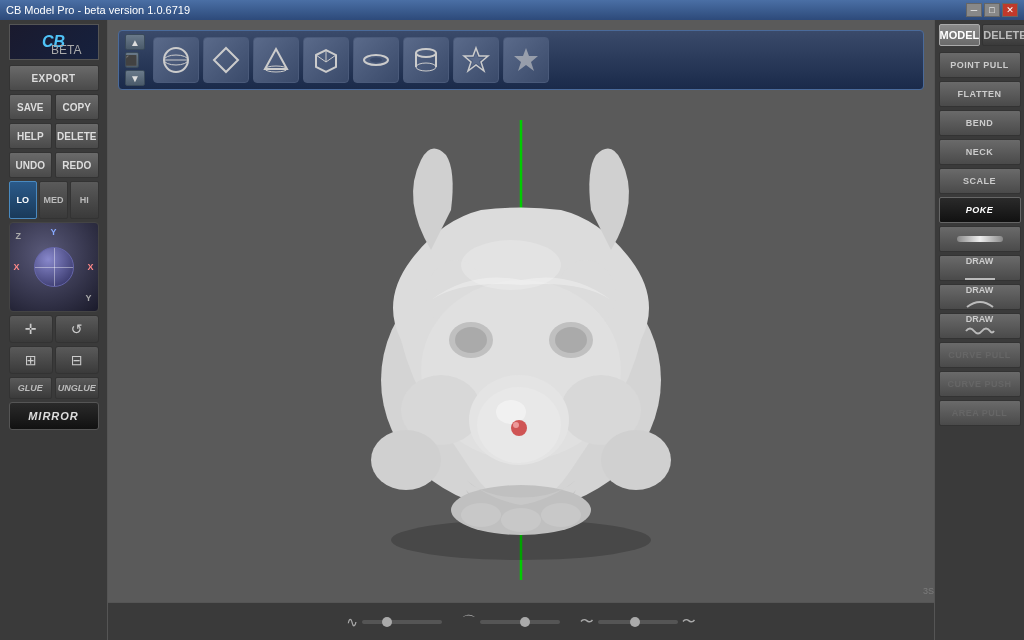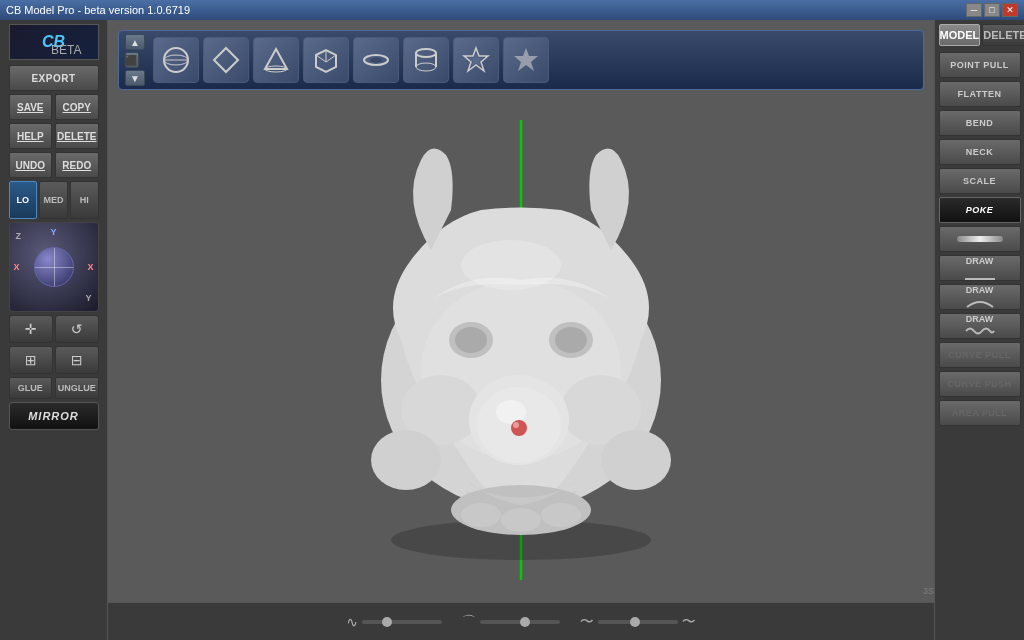--- a/index.html
+++ b/index.html
@@ -118,21 +118,20 @@
       border: 1px solid #333;
       border-radius: 2px;
       color: #ddd;
       font-size: 10px;
       font-weight: bold;
       cursor: pointer;
       display: flex;
       align-items: center;
       justify-content: center;
       text-transform: uppercase;
-      text-decoration: underline;
     }
 
     
     #res-buttons {
       display: flex;
       gap: 2px;
       width: 90px;
     }
     .res-btn {
       flex: 1;
@@ -235,20 +234,21 @@
       border: 1px solid #333;
       border-radius: 2px;
       color: #bbb;
       font-size: 9px;
       font-weight: bold;
       cursor: pointer;
       display: flex;
       align-items: center;
       justify-content: center;
       text-transform: uppercase;
+      font-style: italic;
     }
 
     
     #mirror-btn {
       width: 90px;
       height: 28px;
       background: linear-gradient(to bottom, #2a2a2a, #111);
       border: 1px solid #555;
       border-radius: 3px;
       color: #ddd;

